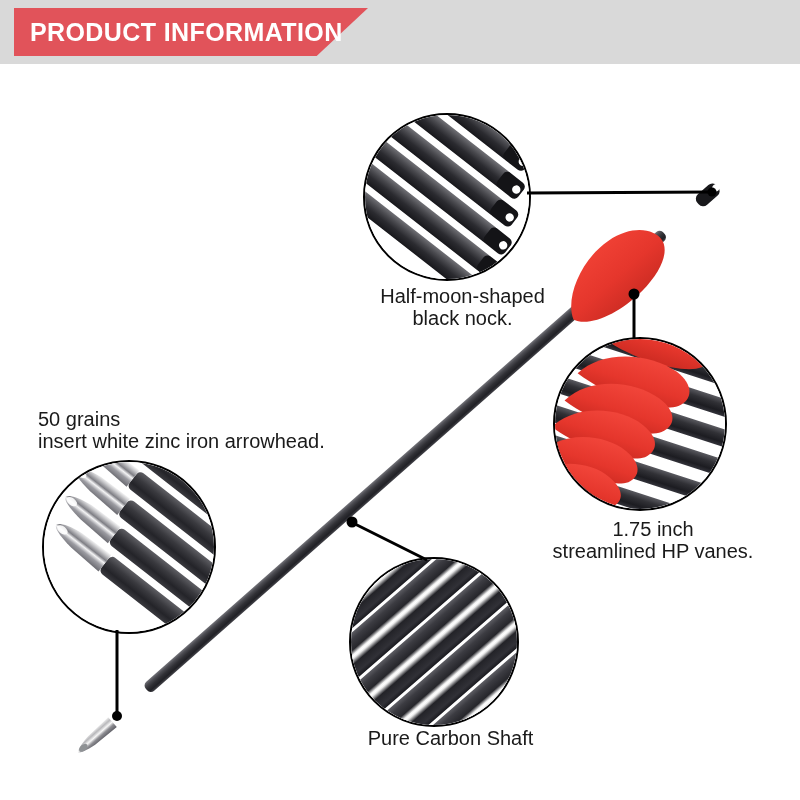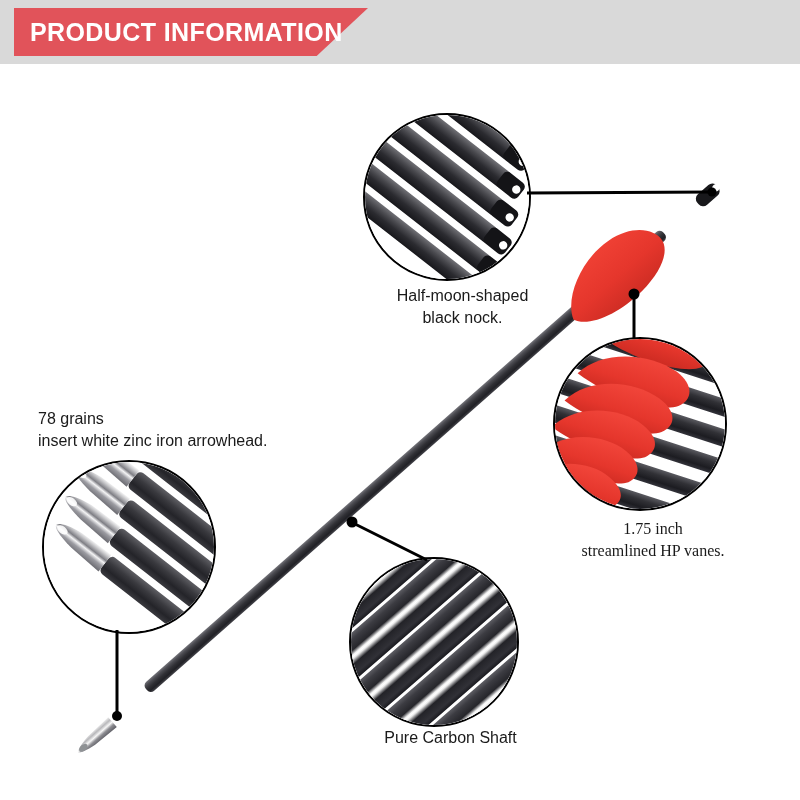--- a/index.html
+++ b/index.html
@@ -53,21 +53,21 @@
     font-size: 25px;
     font-weight: bold;
     letter-spacing: 0.4px;
     white-space: nowrap;
   }
 
   
   .callout {
     position: absolute;
     color: #1a1a1a;
-    font-size: 16px;
+    font-size: 20px;
     line-height: 22px;
     white-space: pre-line;
   }
   .callout.center { text-align: center; }
   .callout.left { text-align: left; }
 
   
   .detail-circle {
     position: absolute;
     border-radius: 50%;
@@ -349,21 +349,21 @@
 
     <g>
       <line x1="353" y1="523" x2="427" y2="560" stroke="#000000" stroke-width="3"></line>
       <circle cx="352" cy="522" r="5.5" fill="#000000"></circle>
     </g>
   </svg>
 
   <div class="callout center" style="left:375px; top:285px; width:175px;">Half-moon-shaped
 black nock.</div>
 
-  <div class="callout left" style="left:38px; top:408px; width:320px;">78 grains
+  <div class="callout left" style="left:38px; top:408px; width:320px;">50 grains
 insert white zinc iron arrowhead.</div>
 
-  <div class="callout center" style="left:548px; top:518px; width:210px;font-family:Liberation Serif, serif;">1.75 inch
+  <div class="callout center" style="left:548px; top:518px; width:210px;">1.75 inch
 streamlined HP vanes.</div>
 
   <div class="callout center" style="left:343px; top:727px; width:215px;text-align:center;">Pure Carbon Shaft</div>
 
 </div>
 
 </body></html>

